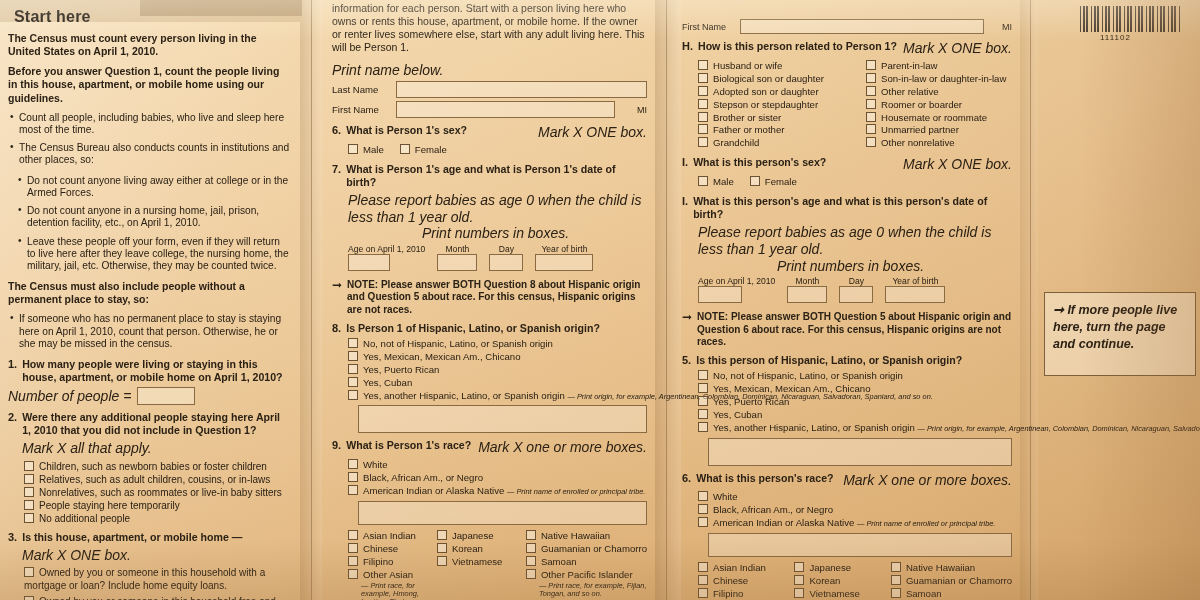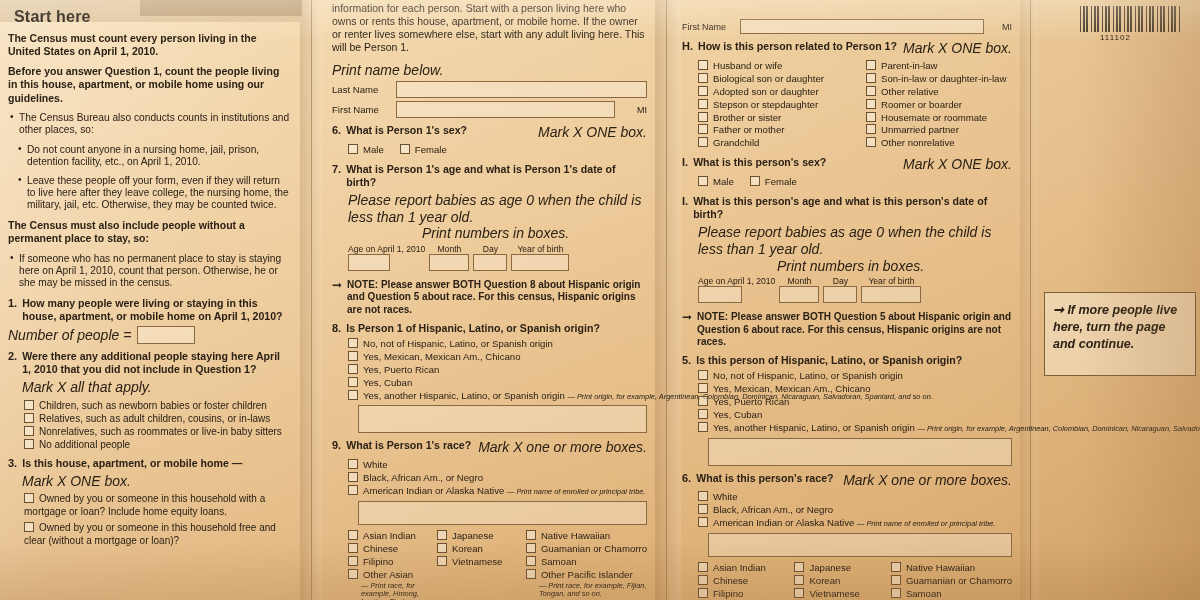--- a/index.html
+++ b/index.html
@@ -58,21 +58,21 @@
 
   .namefield{display:flex;align-items:center;gap:6px;margin:3px 0;}
   .namefield .lbl{font-size:9.6px;width:58px;}
   .namefield .f{flex:1;height:15px;border:1px solid #8a6a42;background:rgba(255,250,238,0.32);}
   .namefield .mi{width:26px;font-size:9px;text-align:right;}
 
   .note{display:flex;gap:5px;margin:8px 0 4px 0;}
   .note .arrow{font-size:12px;line-height:1;}
   .note .ntext{font-size:10px;font-weight:bold;line-height:1.22;}
 
-  .agebox{display:flex;gap:4px;align-items:flex-end;margin-top:2px;}
+  .agebox{display:flex;gap:12px;align-items:flex-end;margin-top:2px;}
   .agebox .cell{border:1px solid #8a6a42;height:15px;background:rgba(255,250,238,0.30);}
   .agelbl{font-size:8.6px;}
 
   .racegrid{display:flex;gap:10px;margin-top:4px;}
   .racegrid .c1{width:92px;}
   .racegrid .c2{width:92px;}
   .racegrid .c3{flex:1;}
 
   .turnbox{
     position:absolute;left:1044px;top:292px;width:150px;height:82px;
@@ -114,24 +114,26 @@
   <div class="barcode"></div>
   <div class="barcodenum">111102</div>
 
   <div class="col colA">
     <div class="starthere">Start here</div>
 
     <div class="p b">The Census must count every person living in the United States on April 1, 2010.</div>
     <div class="p b">Before you answer Question 1, count the people living in this house, apartment, or mobile home using our guidelines.</div>
 
     <ul>
+      <li>Count all people, including babies, who live and sleep here most of the time.</li>
       <li>The Census Bureau also conducts counts in institutions and other places, so:</li>
     </ul>
 
     <ul style="margin-left:8px;">
+      <li>Do not count anyone living away either at college or in the Armed Forces.</li>
       <li>Do not count anyone in a nursing home, jail, prison, detention facility, etc., on April 1, 2010.</li>
       <li>Leave these people off your form, even if they will return to live here after they leave college, the nursing home, the military, jail, etc. Otherwise, they may be counted twice.</li>
     </ul>
 
     <div class="p b">The Census must also include people without a permanent place to stay, so:</div>
     <ul>
       <li>If someone who has no permanent place to stay is staying here on April 1, 2010, count that person. Otherwise, he or she may be missed in the census.</li>
     </ul>
 
     <div class="q">
@@ -145,20 +147,21 @@
 
     <div class="q">
       <span class="qnum">2.</span>
       <span class="qtext b">Were there any additional people staying here April 1, 2010 that you did not include in Question 1?</span>
     </div>
     <div class="sub" style="margin:0 0 3px 14px;">Mark  X  all that apply.</div>
     <div style="margin-left:16px;">
       <div class="optw"><span class="cb"></span><span>Children, such as newborn babies or foster children</span></div>
       <div class="optw"><span class="cb"></span><span>Relatives, such as adult children, cousins, or in-laws</span></div>
       <div class="optw"><span class="cb"></span><span>Nonrelatives, such as roommates or live-in baby sitters</span></div>
+      <div class="optw"><span class="cb"></span><span>People staying here temporarily</span></div>
       <div class="optw"><span class="cb"></span><span>No additional people</span></div>
     </div>
 
     <div class="q">
       <span class="qnum">3.</span>
       <span class="qtext b">Is this house, apartment, or mobile home —</span>
     </div>
     <div class="sub" style="margin:0 0 3px 14px;">Mark  X  ONE box.</div>
     <div style="margin-left:16px;">
       <div class="optw"><span class="cb"></span><span>Owned by you or someone in this household with a mortgage or loan? Include home equity loans.</span></div>

